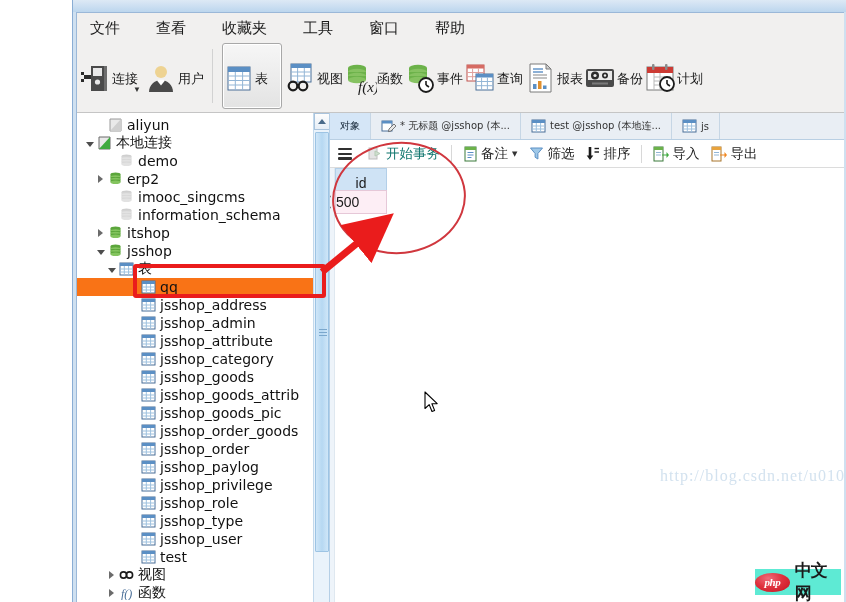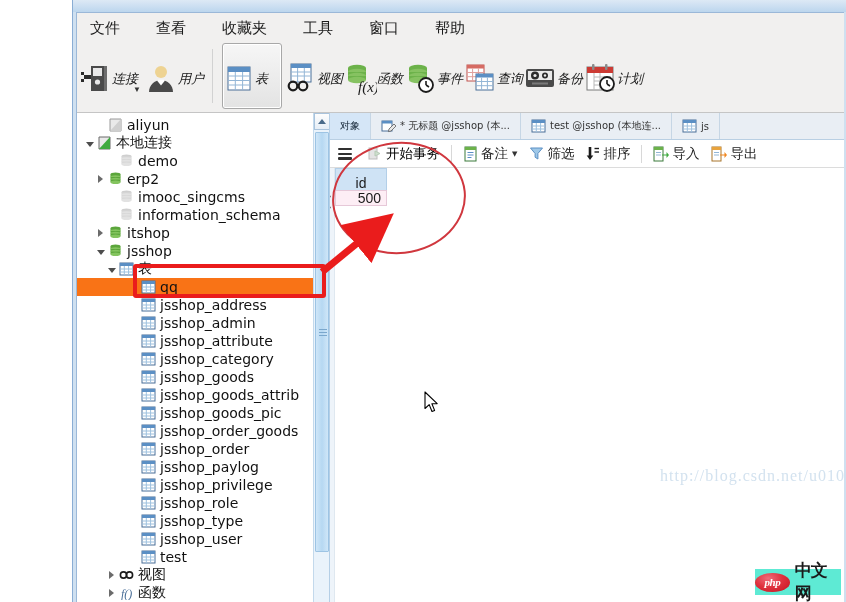--- a/index.html
+++ b/index.html
@@ -62,21 +62,21 @@
     cursor:default;border:1px solid transparent;border-radius:3px;
   }
   .rb-btn.active{
     background:linear-gradient(to bottom,#f6f6f6,#e3e3e3);
     border:1px solid #a8a8a8;
     box-shadow:inset 0 0 0 1px #fff;
   }
   .rb-ico{height:40px;display:flex;align-items:center;justify-content:center;}
   .rb-lbl{
     font-size:13px;color:#1b1b1b;margin-top:1px;
-    font-family:"DejaVu Sans","Liberation Sans",sans-serif;white-space:nowrap;font-style:italic;
+    font-family:"DejaVu Sans","Liberation Sans",sans-serif;white-space:nowrap;
   }
   .rb-caret{
     font-size:8px;color:#333;align-self:center;margin:0 2px 0 -4px;padding-top:22px;
   }
 
   
   .bodysplit{position:absolute;left:0;top:100px;width:768px;height:490px;}
 
   
   .treepanel{
@@ -155,42 +155,42 @@
   .subbar{
     position:absolute;left:0;top:27px;width:515px;height:28px;
     background:#fff;border-bottom:1px solid #dcdcdc;
     display:flex;align-items:center;box-sizing:border-box;
   }
   .sb-btn{
     display:flex;align-items:center;height:22px;padding:0 5px;margin:0 1px;
     font-size:13.5px;color:#222;cursor:default;white-space:nowrap;
     font-family:"DejaVu Sans","Liberation Sans",sans-serif;
   }
-  .sb-btn.dim{color:#000000;}
+  .sb-btn.dim{color:#0f766e;}
   .sb-btn .si{margin-right:3px;display:flex;align-items:center;}
   .sb-sep{width:1px;height:18px;background:#d8d8d8;margin:0 5px;}
   .hamburger{width:14px;height:11px;margin:0 10px 0 8px;}
   .hamburger span{display:block;height:2.4px;background:#303030;margin-bottom:2.2px;border-radius:1px;}
 
   
   .grid{position:absolute;left:0;top:55px;width:515px;height:435px;background:#fff;}
   .grid-hdr{
     position:absolute;left:5px;top:0;width:52px;height:30px;
     background:#cfe3f5;border:1px solid #b3cfe8;box-sizing:border-box;
     display:flex;align-items:center;justify-content:center;
   }
   .grid-hdr span{font-size:14px;color:#1b1b1b;}
   .grid-rowhdr{
     position:absolute;left:-12px;top:22px;width:18px;height:24px;
     display:flex;align-items:center;justify-content:center;
   }
   .grid-cell{
-    position:absolute;left:5px;top:22px;width:52px;height:16px;
+    position:absolute;left:5px;top:22px;width:52px;height:24px;
     background:#fdeef5;border:1px solid #e6c8d8;box-sizing:border-box;
-    display:flex;align-items:center;justify-content:flex-end;padding-right:5px;
+    display:flex;align-items:center;padding-right:5px;
   }
   .grid-cell span{font-size:14px;color:#1b1b1b;}
   .grid-gutter{
     position:absolute;left:0;top:0;width:5px;height:435px;background:#eef4fa;
     border-right:1px solid #dfe8f0;box-sizing:border-box;
   }
 
   
   .watermark{
     position:absolute;left:330px;top:299px;
@@ -369,20 +369,36 @@
                 <rect x="13" y="13" width="17" height="3.5" fill="#5b8fc4"></rect>
                 <line x1="18.6" y1="16.5" x2="18.6" y2="29" stroke="#93b6d6"></line>
                 <line x1="24.4" y1="16.5" x2="24.4" y2="29" stroke="#93b6d6"></line>
                 <line x1="13" y1="20.5" x2="30" y2="20.5" stroke="#93b6d6"></line>
                 <line x1="13" y1="24.7" x2="30" y2="24.7" stroke="#93b6d6"></line>
               </svg>
             </div>
             <div class="rb-lbl">查询</div>
           </div>
 
+          <div class="rb-btn">
+            <div class="rb-ico">
+              <svg width="34" height="34" viewBox="0 0 34 34">
+                <path d="M7 3h16l5 5v23H7z" fill="#fff" stroke="#7a7a7a"></path>
+                <path d="M23 3l5 5h-5z" fill="#d0d0d0" stroke="#7a7a7a"></path>
+                <line x1="10" y1="8" x2="20" y2="8" stroke="#5b8fc4" stroke-width="1.4"></line>
+                <line x1="10" y1="11" x2="20" y2="11" stroke="#5b8fc4" stroke-width="1.4"></line>
+                <line x1="10" y1="14" x2="24" y2="14" stroke="#9a9a9a" stroke-width="1.2"></line>
+                <line x1="10" y1="17" x2="24" y2="17" stroke="#9a9a9a" stroke-width="1.2"></line>
+                <rect x="10" y="23" width="3.5" height="5" fill="#5b8fc4"></rect>
+                <rect x="15" y="20" width="3.5" height="8" fill="#e0902f"></rect>
+                <rect x="20" y="24.5" width="3.5" height="3.5" fill="#5b8fc4"></rect>
+              </svg>
+            </div>
+            <div class="rb-lbl">报表</div>
+          </div>
 
           <div class="rb-btn">
             <div class="rb-ico">
               <svg width="34" height="34" viewBox="0 0 34 34">
                 <rect x="3" y="8" width="28" height="18" rx="2" fill="#4a4a4a"></rect>
                 <rect x="5" y="10" width="24" height="9" fill="#e9e9e9"></rect>
                 <circle cx="12" cy="14.5" r="4" fill="#2b2b2b"></circle>
                 <circle cx="12" cy="14.5" r="1.6" fill="#e9e9e9"></circle>
                 <circle cx="22" cy="14.5" r="3" fill="#2b2b2b"></circle>
                 <circle cx="22" cy="14.5" r="1.2" fill="#e9e9e9"></circle>

